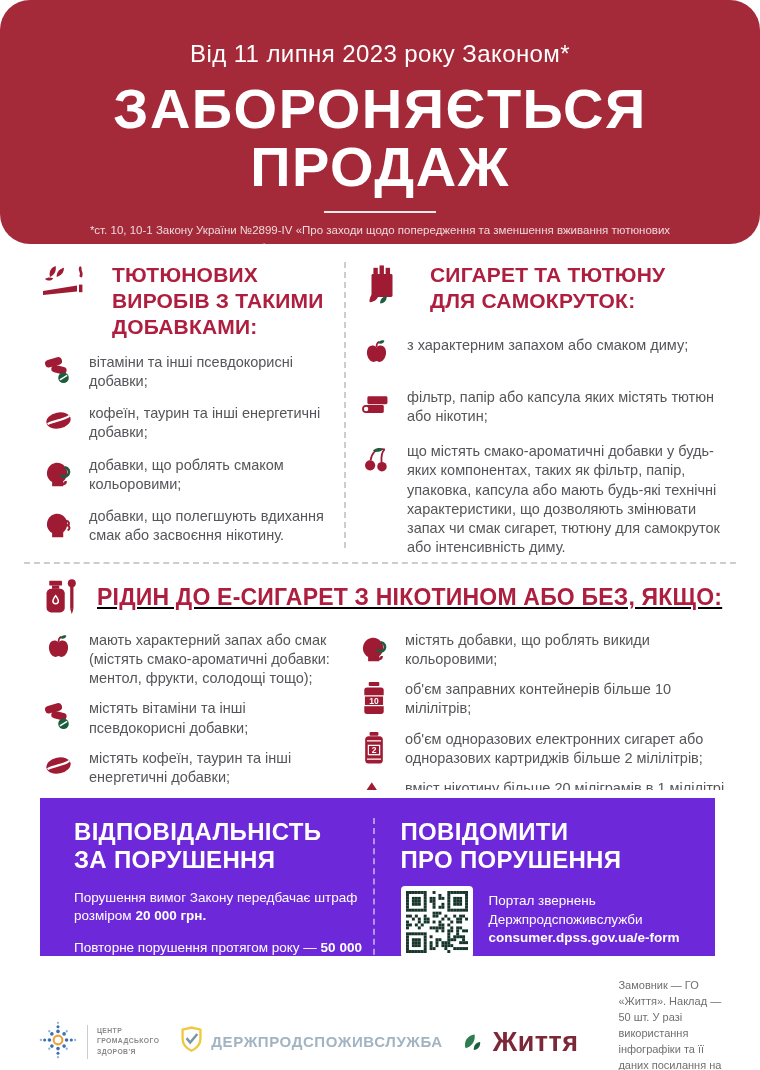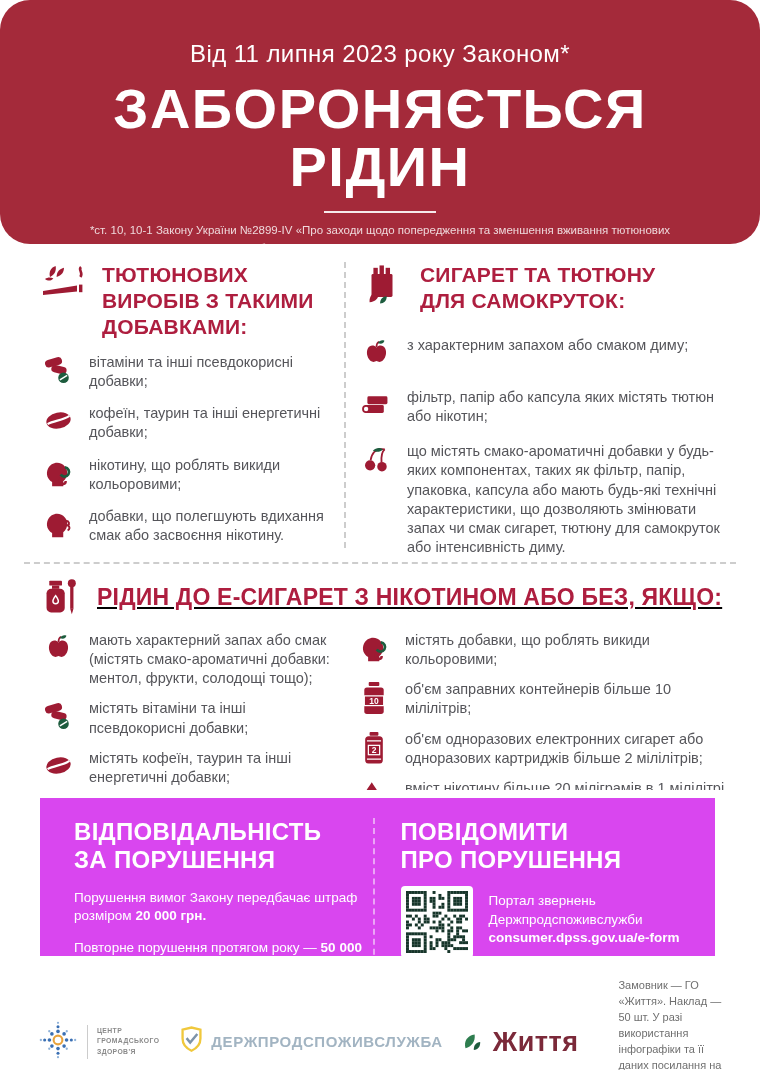--- a/index.html
+++ b/index.html
@@ -9,40 +9,40 @@
   
   .header { background:#a42a3a; color:#fff; text-align:center; height:244px; padding:40px 30px 0;border-radius:30px; }
   .header-subtitle { font-size:24px; font-weight:400; letter-spacing:.4px; }
   .header-title { font-size:56px; font-weight:700; line-height:1.04; letter-spacing:1.5px; margin-top:12px; }
   .header-divider { width:112px; height:2px; background:rgba(255,255,255,.9); margin:15px auto 9px; }
   .header-footnote { font-size:11.5px; line-height:1.5; color:rgba(255,255,255,.82); max-width:600px; margin:0 auto; }
 
   
   .top-section { display:grid; grid-template-columns:292px 26px 1fr; padding:18px 30px 0 40px; height:316px; overflow:hidden; }
   .vdash { border-left:2px dashed #cdcdcd; justify-self:center; height:96%; }
-  .sec-head { display:flex; gap:14px; align-items:flex-start; }
+  .sec-head { display:flex; gap:24px; align-items:flex-start; }
   .sec-head .ic-lg { flex:0 0 48px; display:flex; justify-content:center; padding-top:2px; }
   .sec-title { color:#ae1e3f; font-weight:700; font-size:21px; line-height:1.24; letter-spacing:.2px; }
   .sec-title span { display:block; }
   .item { display:flex; gap:13px; margin-top:13px; align-items:flex-start; }
   .item .ic { flex:0 0 36px; display:flex; justify-content:center; padding-top:1px; }
   .itxt { font-size:14.5px; line-height:1.32; color:#55555a; }
 
   .hdash { border:none; border-top:2px dashed #cdcdcd; margin:2px 24px 0; }
 
   
   .eliquid { padding:12px 30px 0 40px; height:226px; overflow:hidden; }
   .eliquid-head { display:flex; gap:13px; align-items:center;text-decoration:underline; }
   .eliquid-head .ic-lg { flex:0 0 44px; display:flex; justify-content:center; }
   .eliquid-title { color:#ae1e3f; font-weight:700; font-size:23px; letter-spacing:.2px; }
   .eliquid-cols { display:grid; grid-template-columns:292px 1fr; column-gap:24px; margin-top:2px; }
   .eliquid .item { margin-top:11px; }
 
   
-  .green-panel { margin:8px 45px 0 40px; background:#d946ef; color:#fff; height:158px;
+  .green-panel { margin:8px 45px 0 40px; background:#6d28d9; color:#fff; height:158px;
                  display:grid; grid-template-columns:1fr 2px 1.06fr; padding:20px 24px 16px 34px; }
   .gdash { border-left:2px dashed rgba(255,255,255,.5); height:100%; justify-self:center; }
   .g-title { font-size:24px; font-weight:700; line-height:1.18; letter-spacing:.3px; }
   .g-title span { display:block; }
   .g-para { font-size:13.5px; line-height:1.34; margin-top:14px; max-width:300px; }
   .g-para b { font-weight:700; }
   .g-right { padding-left:26px; }
   .report-row { display:flex; gap:16px; margin-top:11px; align-items:flex-start; }
   .qr-box { width:72px; height:72px; background:#fff; border-radius:4px; padding:5px; flex:0 0 72px; }
   .qr-box svg { width:100%; height:100%; display:block; }
@@ -64,21 +64,21 @@
 </style>
 </head>
 <body>
 
 <div class="poster">
 
   <div class="header">
     <div class="header-subtitle">Від 11 липня 2023 року Законом*</div>
     <div class="header-title">
       <span>ЗАБОРОНЯЄТЬСЯ</span><br>
-      <span>РІДИН</span>
+      <span>ПРОДАЖ</span>
     </div>
     <div class="header-divider"></div>
     <div class="header-footnote">*ст. 10, 10-1 Закону України №2899-IV «Про заходи щодо попередження та зменшення вживання тютюнових виробів і їх шкідливого впливу на здоров'я населення»</div>
   </div>
 
   <div class="top-section">
 
     <div>
       <div class="sec-head">
         <span class="ic-lg">
@@ -121,21 +121,21 @@
       </div>
 
       <div class="item">
         <span class="ic">
           <svg viewBox="0 0 34 34" width="31" height="31">
             <path d="M10 32 v-4.6 C5 25 2.8 18.6 5.4 13 8 7.2 14.6 4.8 20.2 7.4 c5.6 2.6 8 9.2 5.4 14.8 -.8 1.7 -2 3.2 -3.4 4.3 V32 z" fill="#9e1b33"></path>
             <path d="M24 11.5 a5 5 0 1 1 -4.6 7.8" stroke="#1d5c3e" stroke-width="3" fill="none"></path>
             <path d="M20.5 23.5 a3.2 3.2 0 1 0 4.4 2.8" stroke="#9e1b33" stroke-width="2.6" fill="none"></path>
           </svg>
         </span>
-        <p class="itxt">нікотину, що роблять викиди кольоровими;</p>
+        <p class="itxt">добавки, що роблять смаком кольоровими;</p>
       </div>
 
       <div class="item">
         <span class="ic">
           <svg viewBox="0 0 34 34" width="31" height="31">
             <path d="M10 32 v-4.6 C5 25 2.8 18.6 5.4 13 8 7.2 14.6 4.8 20.2 7.4 c5.6 2.6 8 9.2 5.4 14.8 -.8 1.7 -2 3.2 -3.4 4.3 V32 z" fill="#9e1b33"></path>
             <path d="M25 14 c4 .5 4.5 3.5 2 5 c3 1.5 2.5 4.5 0 5.5" stroke="#9e1b33" stroke-width="2.2" fill="none"></path>
           </svg>
         </span>
         <p class="itxt">добавки, що полегшують вдихання смак або засвоєння нікотину.</p>

